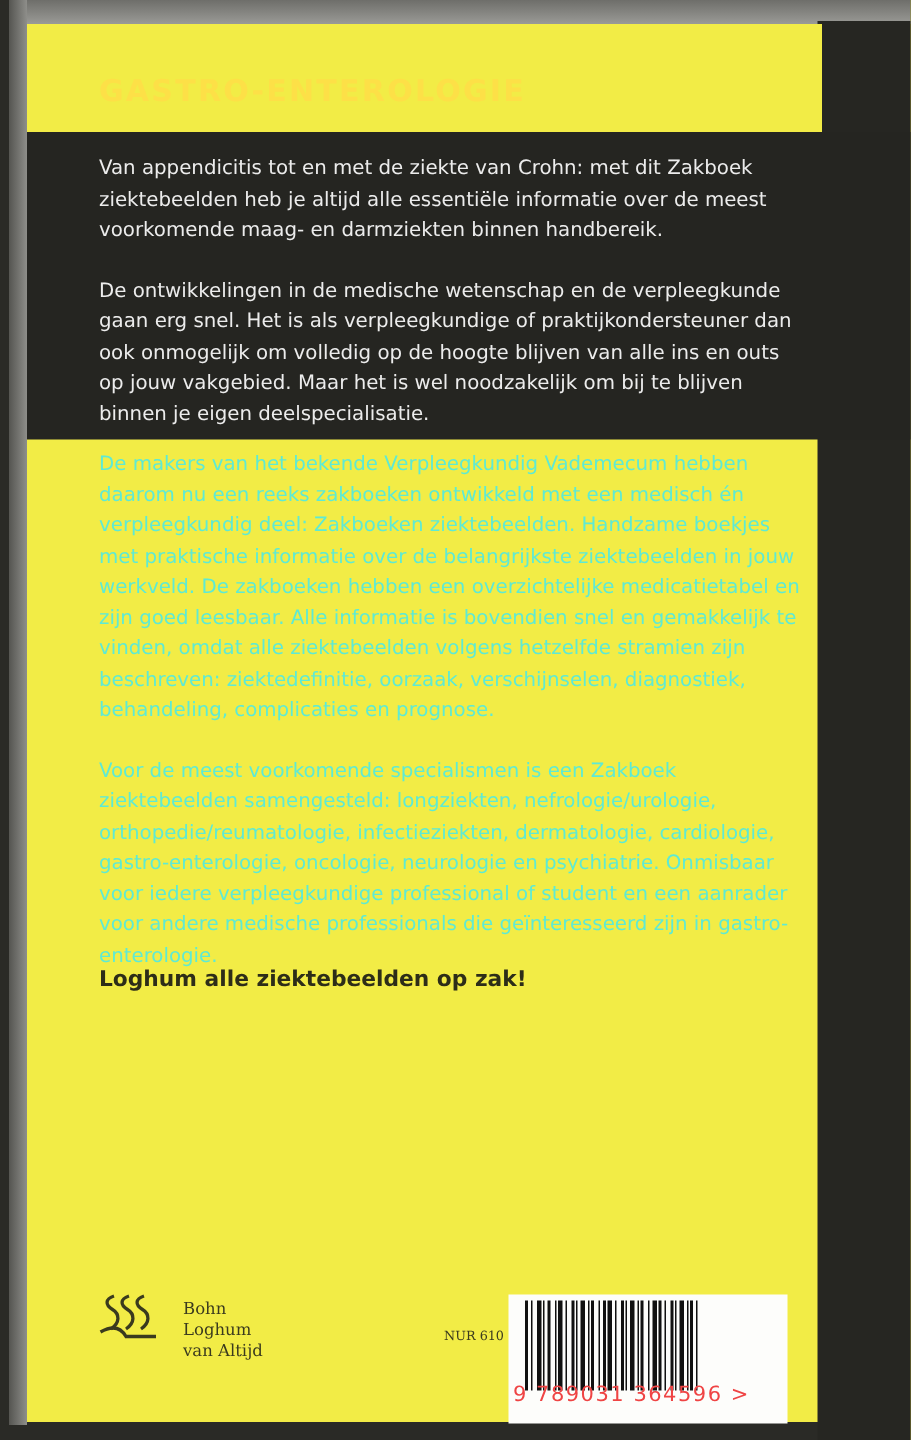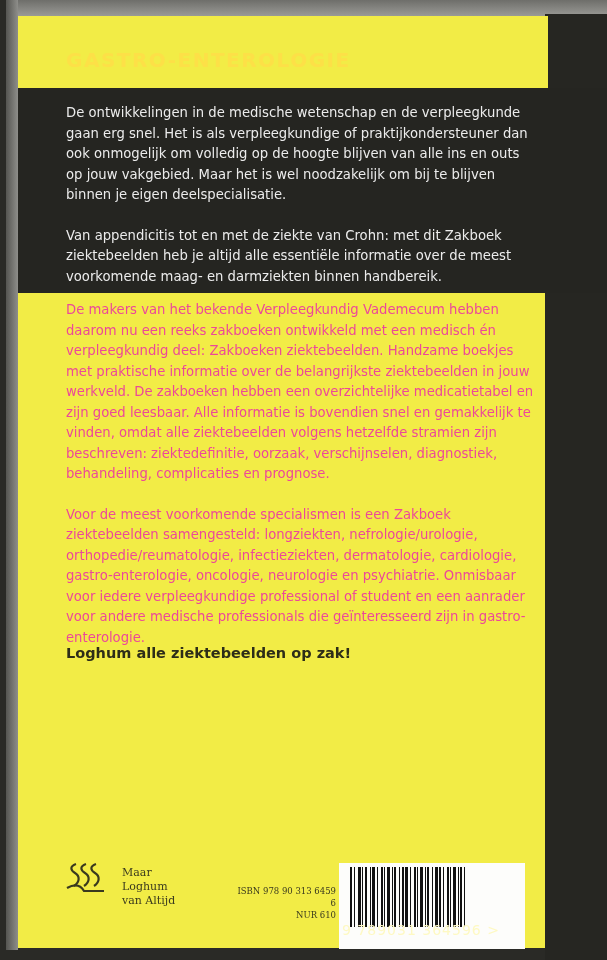--- a/index.html
+++ b/index.html
@@ -6,73 +6,72 @@
   body{width:607px;height:960px;position:relative;overflow:hidden;background:#2a2a26;font-family:"DejaVu Sans",sans-serif;}
   .pages-top{position:absolute;left:8px;top:0;width:599px;height:16px;background:linear-gradient(#6e6e6a,#9a9a96);}
   .pages-left{position:absolute;left:6px;top:0;width:12px;height:950px;background:linear-gradient(90deg,#555551,#8e8e8a);}
   .spine{position:absolute;left:545px;top:14px;width:62px;height:946px;background:#262622;}
   .yellow-top{position:absolute;left:18px;top:16px;width:530px;height:72px;background:#f2ec46;}
   .dark-band{position:absolute;left:18px;top:88px;width:589px;height:205px;background:#252521;}
   .yellow-body{position:absolute;left:18px;top:293px;width:527px;height:655px;background:#f2ec46;}
   .title{position:absolute;left:66px;top:48px;font-weight:bold;font-size:20px;letter-spacing:1.5px;color:#fde047;}
   .text{position:absolute;left:66px;width:470px;font-size:13.2px;line-height:20.5px;}
   .dark-text{color:#ececec;}
-  .ink{color:#ec4899;}
+  .ink{color:#5eead4;}
   .para{margin:0 0 20px 0;}
   .tagline{position:absolute;left:66px;top:645px;font-weight:bold;font-size:14.5px;color:#2d2d18;}
   .logo{position:absolute;left:66px;top:862px;width:40px;height:34px;}
   .publisher{position:absolute;left:122px;top:866px;font-family:"DejaVu Serif",serif;font-size:11px;line-height:14px;color:#3a3a1e;}
   .isbn{position:absolute;left:236px;top:885px;width:100px;text-align:right;font-family:"DejaVu Serif",serif;font-size:8.5px;line-height:12px;color:#3a3a1e;}
   .barcode-box{position:absolute;left:339px;top:863px;width:186px;height:86px;background:#fdfdfb;}
   .bars{position:absolute;left:350px;top:867px;width:165px;height:60px;display:flex;}
   .bar{height:60px;background:#111;}
-  .barcode-num{position:absolute;left:342px;top:922px;font-size:14px;color:#fef9c3;letter-spacing:1px;font-family:"DejaVu Sans",sans-serif;}
+  .barcode-num{position:absolute;left:342px;top:922px;font-size:14px;color:#ef4444;letter-spacing:1px;font-family:"DejaVu Sans",sans-serif;}
 </style>
 </head>
 <body>
 
 <div class="pages-top"></div>
 <div class="pages-left"></div>
 <div class="spine"></div>
 
 <div class="yellow-top"></div>
 <div class="dark-band"></div>
 <div class="yellow-body"></div>
 
 <div class="title">GASTRO-ENTEROLOGIE</div>
 
 <div class="text dark-text" style="top:103px;">
+  <p class="para">Van appendicitis tot en met de ziekte van Crohn: met dit Zakboek ziektebeelden heb je altijd alle essentiële informatie over de meest voorkomende maag- en darmziekten binnen handbereik.</p>
   <p class="para">De ontwikkelingen in de medische wetenschap en de verpleegkunde gaan erg snel. Het is als verpleegkundige of praktijkondersteuner dan ook onmogelijk om volledig op de hoogte blijven van alle ins en outs op jouw vakgebied. Maar het is wel noodzakelijk om bij te blijven binnen je eigen deelspecialisatie.</p>
-  <p class="para">Van appendicitis tot en met de ziekte van Crohn: met dit Zakboek ziektebeelden heb je altijd alle essentiële informatie over de meest voorkomende maag- en darmziekten binnen handbereik.</p>
 </div>
 
 <div class="text ink" style="top:300px;">
   <p class="para">De makers van het bekende Verpleegkundig Vademecum hebben daarom nu een reeks zakboeken ontwikkeld met een medisch én verpleegkundig deel: Zakboeken ziektebeelden. Handzame boekjes met praktische informatie over de belangrijkste ziektebeelden in jouw werkveld. De zakboeken hebben een overzichtelijke medicatietabel en zijn goed leesbaar. Alle informatie is bovendien snel en gemakkelijk te vinden, omdat alle ziektebeelden volgens hetzelfde stramien zijn beschreven: ziektedefinitie, oorzaak, verschijnselen, diagnostiek, behandeling, complicaties en prognose.</p>
   <p class="para">Voor de meest voorkomende specialismen is een Zakboek ziektebeelden samengesteld: longziekten, nefrologie/urologie, orthopedie/reumatologie, infectieziekten, dermatologie, cardiologie, gastro-enterologie, oncologie, neurologie en psychiatrie. Onmisbaar voor iedere verpleegkundige professional of student en een aanrader voor andere medische professionals die geïnteresseerd zijn in gastro-enterologie.</p>
 </div>
 
 <div class="tagline">Loghum alle ziektebeelden op zak!</div>
 
 <svg class="logo" viewBox="0 0 40 34">
   <g fill="none" stroke="#3a3a1e" stroke-width="2.2">
     <path d="M10 2 C4 4,4 8,9 11 C14 14,14 20,8 24"></path>
     <path d="M20 2 C14 4,14 8,19 11 C24 14,24 20,18 24"></path>
     <path d="M30 2 C24 4,24 8,29 11 C34 14,34 20,28 24"></path>
     <path d="M1 26 C8 22,14 22,18 29 L38 29"></path>
   </g>
 </svg>
 
 <div class="publisher">
-  <div>Maar</div>
+  <div>Bohn</div>
   <div>Loghum</div>
   <div>van Altijd</div>
 </div>
 
 <div class="isbn">
-  <div>ISBN 978 90 313 6459 6</div>
   <div>NUR 610</div>
 </div>
 
 <div class="barcode-box"></div>
 <div class="bars">
   <div class="bar" style="width:2px;margin-right:2px"></div>
     <div class="bar" style="width:1px;margin-right:3px"></div>
   <div class="bar" style="width:3px;margin-right:1px"></div>
     <div class="bar" style="width:1px;margin-right:2px"></div>
   <div class="bar" style="width:2px;margin-right:3px"></div>

